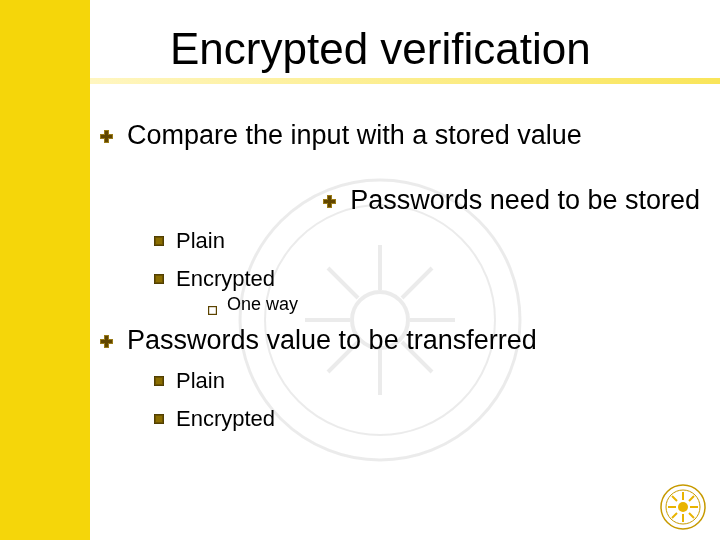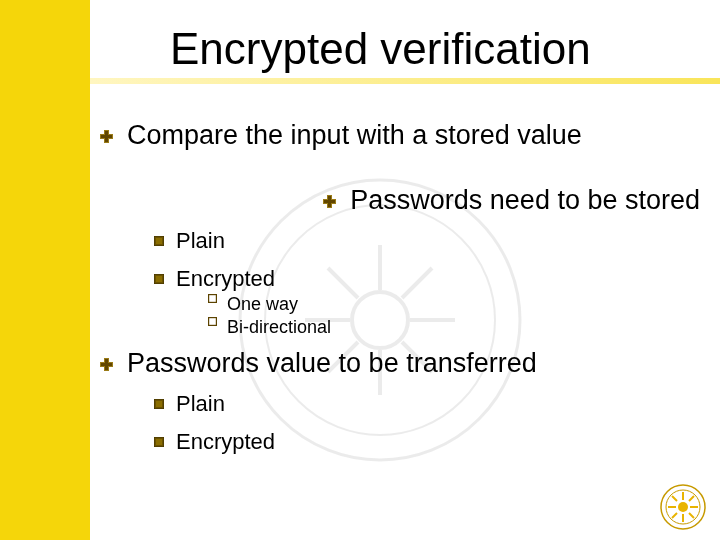--- a/index.html
+++ b/index.html
@@ -59,21 +59,21 @@
     align-items: center;
     margin-left: 54px;
     margin-top: 12px;
   }
   .l2 .text {
     font-size: 22px;
     color: #000;
   }
   .l3 {
     display: flex;
-    align-items: flex-start;
+    align-items: flex-end;
     margin-left: 108px;
     margin-top: 2px;
   }
   .l3 .text {
     font-size: 18px;
     color: #000;
   }
   
   .gap-large { margin-top: 34px; justify-content: flex-end; }
   
@@ -207,28 +207,20 @@
 
   <div class="l3">
     <span class="bullet-square">
       <svg viewBox="0 0 9 9">
           <rect x="0.5" y="0.5" width="8" height="8" fill="none" stroke="#5c4300" stroke-width="1.4"></rect>
         </svg>
     </span>
     <span class="text">One way</span>
   </div>
 
-  <div class="l3">
-    <span class="bullet-square">
-      <svg viewBox="0 0 9 9">
-          <rect x="0.5" y="0.5" width="8" height="8" fill="none" stroke="#5c4300" stroke-width="1.4"></rect>
-        </svg>
-    </span>
-    <span class="text">Bi-directional</span>
-  </div>
 
   <div class="l1" style="margin-top:10px;">
     <span class="bullet-plus">
         <span class="h"></span>
         <span class="v"></span>
       </span>
     <span class="text">Passwords value to be transferred</span>
   </div>
 
   <div class="l2">

